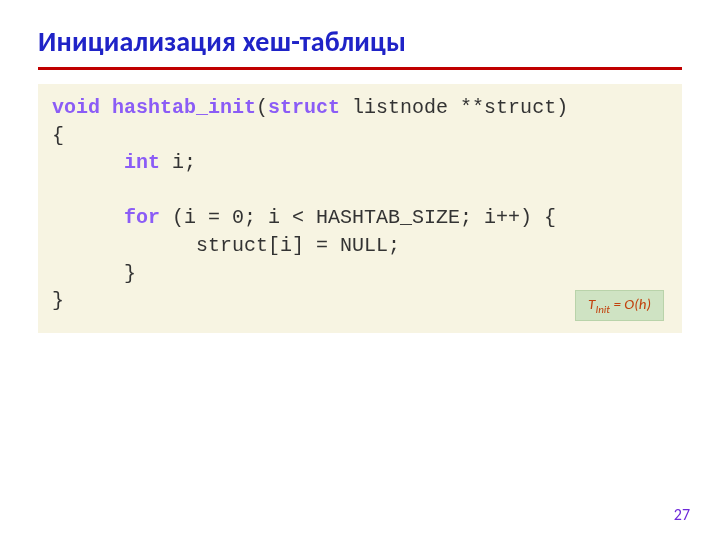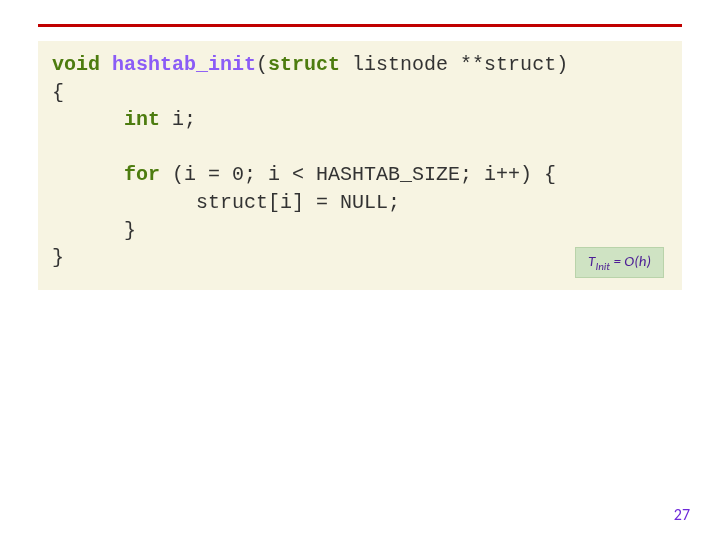--- a/index.html
+++ b/index.html
@@ -34,48 +34,49 @@
   }
   .codeblock {
     background: #f7f4e2;
     font-family: Consolas, "Courier New", monospace;
     font-size: 20px;
     line-height: 1.38;
     color: #333;
     padding: 10px 14px 18px 14px;
     white-space: pre;
   }
-  .kw { color: #4d7c0f; font-weight: 700; }
+  .kw { color: #8b5cf6; font-weight: 700; }
   .fn { color: #8b5cf6; font-weight: 700; }
   .complexity {
     position: absolute;
     right: 18px;
     bottom: 12px;
     background: #cfe3c3;
     border: 1px solid #b9d3aa;
     padding: 4px 12px;
     font-family: Calibri, Arial, sans-serif;
     font-size: 15px;
-    color: #4c1d95;
+    color: #c2410c;
     font-style: italic;
     text-align: right;
   }
   .complexity sub { font-size: 11px; font-style: italic; }
   .pagenum {
     position: absolute;
     right: 30px;
     bottom: 16px;
     font-size: 16px;
     color: #6d28d9;
   }
 </style>
 </head>
 <body>
 
 <div class="slide">
+  <h1 class="title">Инициализация хеш-таблицы</h1>
   <div class="rule"></div>
 
   <div class="codewrap">
     <div class="codeblock"><span class="kw">void</span> <span class="fn">hashtab_init</span><span>(</span><span class="kw">struct</span><span> listnode **struct)</span>
 <span>{</span>
 <span>      </span><span class="kw">int</span><span> i;</span>
 <span></span>
 <span>      </span><span class="kw">for</span><span> (i = 0; i &lt; HASHTAB_SIZE; i++) {</span>
 <span>            </span><span>struct[i] = NULL;</span>
 <span>      }</span>

